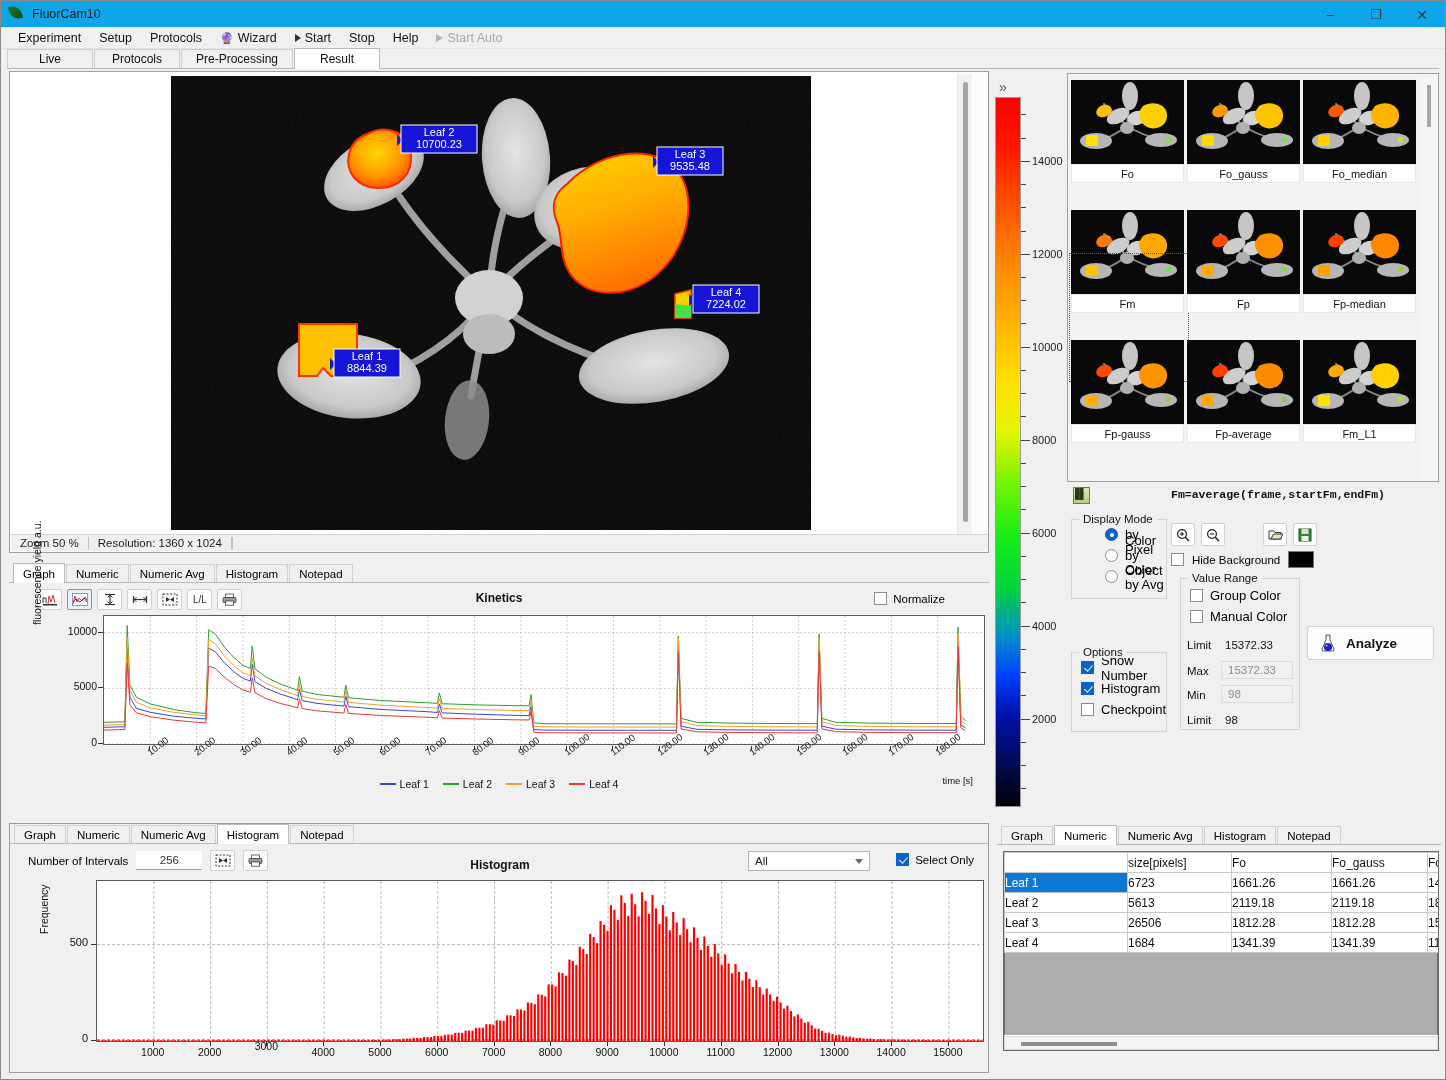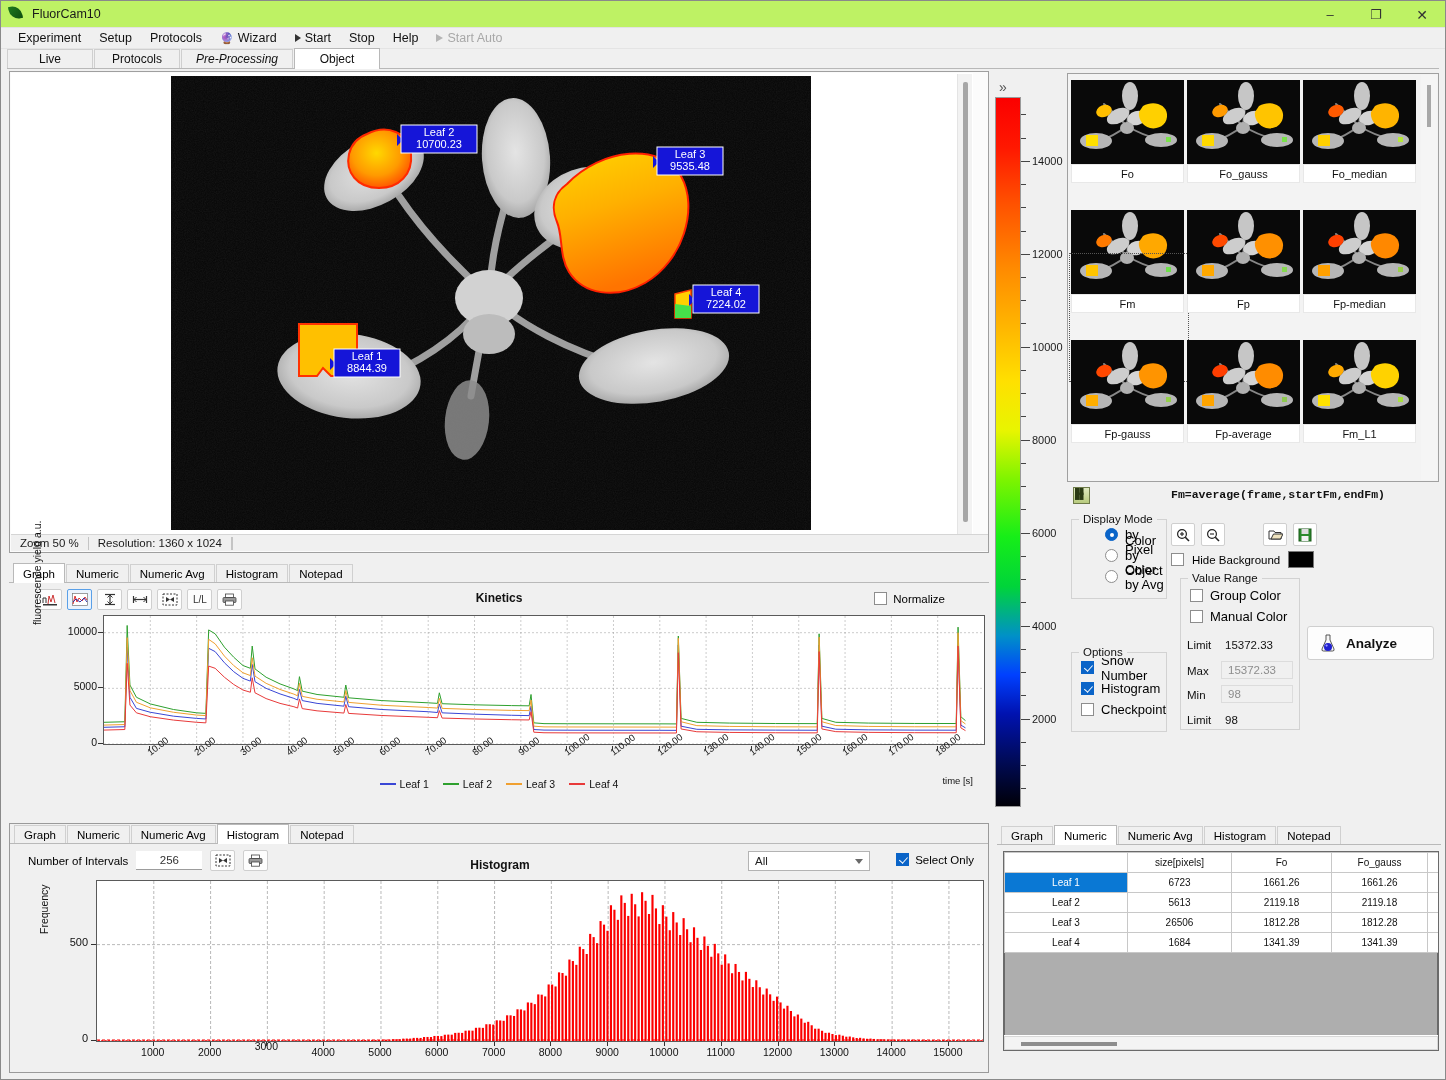--- a/index.html
+++ b/index.html
@@ -15,21 +15,21 @@
   #app {
     position: relative;
     width: 1446px; height: 1080px;
     background: #f0f0f0;
     border: 1px solid #8a8a8a;
   }
 
   
   .titlebar {
     position: absolute; left: 0; top: 0; width: 1444px; height: 27px;
-    background: #bef264; display: flex; align-items: center;
+    background: #0ea5e9; display: flex; align-items: center;
     border-bottom: 1px solid #e2e2e2;
   }
   .title-logo {
     width: 16px; height: 16px; margin-left: 8px; margin-right: 7px;
     position: relative;
   }
   .leaf-glyph {
     width: 13px; height: 13px;
     background: linear-gradient(135deg,#1e7a1e 0%, #0f4d0f 100%);
     border-radius: 0 80% 0 80%;
@@ -71,21 +71,21 @@
   .tab {
     height: 19px; min-width: 86px; padding: 0 14px;
     display: flex; align-items: center; justify-content: center;
     font-size: 12px; color: #111; background: #f0f0f0;
     border: 1px solid #cfcfcf; border-bottom: none; margin-right: 1px;
   }
   .tab.active {
     background: #ffffff; height: 21px; border-color: #b8b8b8;
     position: relative; z-index: 2; margin-bottom: -1px;
   }
-  .tab.wide { min-width: 106px; font-style: italic; }
+  .tab.wide { min-width: 106px; }
 
   
   .viewer-panel {
     position: absolute; left: 8px; top: 70px; width: 980px; height: 482px;
     background: #fbfbfb; border: 1px solid #9f9f9f;
   }
   .viewer-inner {
     position: absolute; left: 1px; top: 1px; width: 962px; height: 462px;
     background: #ffffff; overflow: hidden;
   }
@@ -302,22 +302,22 @@
   .table-panel {
     position: absolute; left: 996px; top: 824px; width: 444px; height: 248px;
     background: #f0f0f0;
   }
   .tbl-wrap {
     position: absolute; left: 6px; top: 26px; width: 436px; height: 200px;
     background: #fff; border: 1px solid #6a6a6a; overflow: hidden;
   }
   table.numeric { border-collapse: collapse; width: 520px; table-layout: fixed; }
   table.numeric th, table.numeric td {
-    border: 1px solid #c8c8c8; height: 20px; font-size: 10px; font-weight: normal;
-    text-align: center; color: #111; padding: 0; margin-top: 12px;
+    border: 1px solid #c8c8c8; height: 20px; font-size: 12px; font-weight: normal;
+    text-align: left; color: #111; padding: 0; margin-top: 12px;
   }
   table.numeric th { background: #fff; }
   table.numeric td.rowhdr { width: 100px; }
   table.numeric tr.sel td.rowhdr { background: #0a78d4; color: #fff; }
   .tbl-filler {
     position: absolute; left: 7px; top: 128px; width: 434px; height: 82px; background: #aeaeae;
     border-left: 1px solid #6a6a6a; border-right: 1px solid #6a6a6a;
   }
   .tbl-hscroll {
     position: absolute; left: 7px; top: 211px; width: 434px; height: 14px;
@@ -371,21 +371,21 @@
     <div class="menu-item disabled">
       <span class="tri hollow"></span>
       <span>Start Auto</span>
     </div>
   </div>
 
   <div class="tabstrip">
     <div class="tab">Live</div>
     <div class="tab">Protocols</div>
     <div class="tab wide">Pre-Processing</div>
-    <div class="tab active">Object</div>
+    <div class="tab active">Result</div>
   </div>
 
   <div class="viewer-panel">
     <div class="viewer-inner">
       <div class="plant-img">
         <svg width="640" height="454" viewBox="0 0 640 454">
           <defs>
             <radialGradient id="lfg" cx="50%" cy="45%" r="60%">
               <stop offset="0%" stop-color="#e4e4e4"></stop>
                 <stop offset="70%" stop-color="#c9c9c9"></stop>

